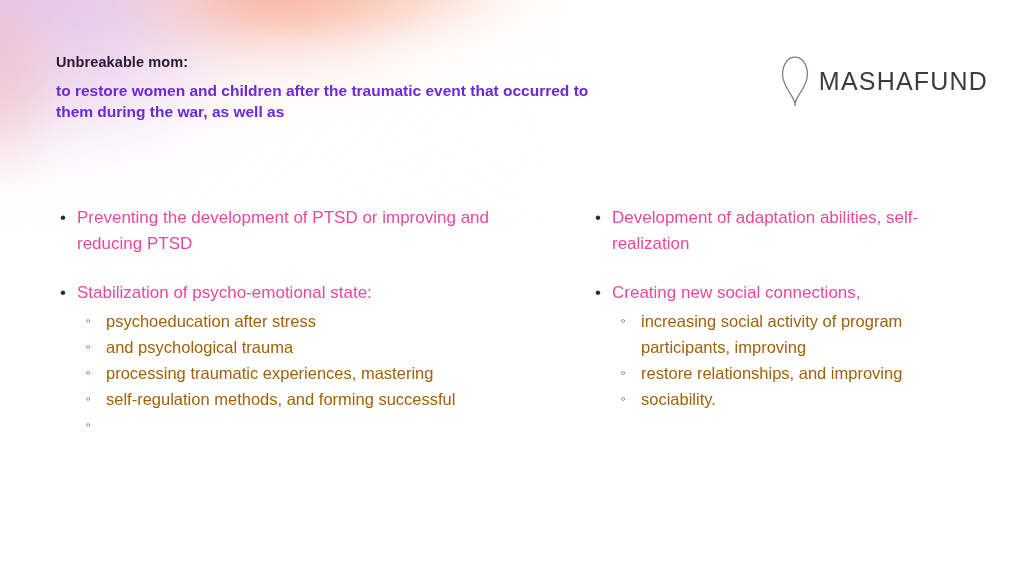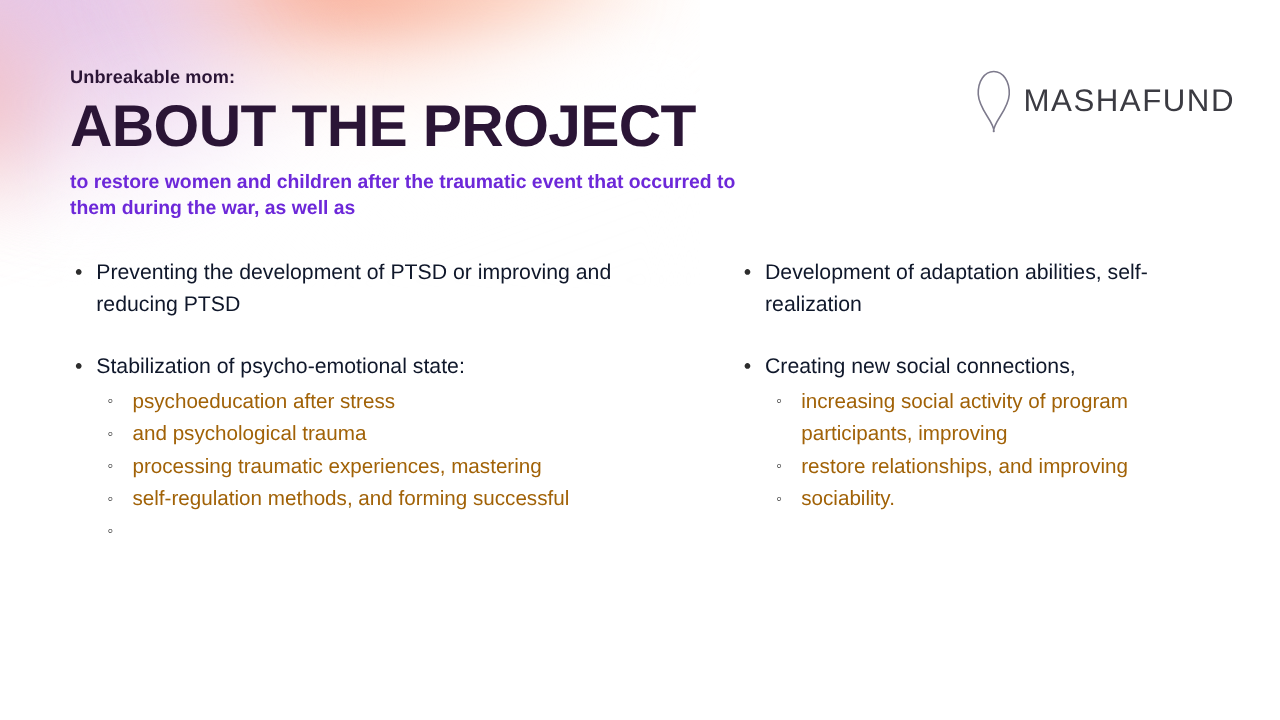--- a/index.html
+++ b/index.html
@@ -197,21 +197,21 @@
     padding-left: 4px;
   }
   .marker-circle {
     width: 20px;
     font-size: 13px;
     line-height: 1.95;
   }
   .bullet-text {
     font-size: 17px;
     line-height: 1.55;
-    color: #0f172a;
+    color: #ec4899;
   }
   .sub-list { margin-top: 2px; padding-left: 30px; }
   .sub-row  { display: flex; align-items: flex-start; }
   .sub-text {
     font-size: 16.5px;
     line-height: 1.58;
     color: #a16207;
   }
 </style>
 </head>
@@ -223,21 +223,20 @@
     <div class="blob blob-lavender"></div>
     <div class="blob blob-lilac"></div>
     <div class="blob blob-coral"></div>
     <div class="blob blob-peach"></div>
     <div class="blob blob-rose"></div>
     <div class="blob blob-white-wash"></div>
   </div>
 
   <div class="header">
     <div class="eyebrow">Unbreakable mom:</div>
-    <h1 class="title">ABOUT THE PROJECT</h1>
     <div class="description">to restore women and children after the traumatic event that occurred to them during the war, as well as</div>
   </div>
 
   <div class="logo">
     <svg class="logo-mark" viewBox="0 0 30 52">
       <path d="M15.2 50.2 C 15.2 42 3.2 33 2.6 20.5 C 2.2 10.0 7.6 2.2 15.0 2.2 C 22.4 2.2 27.8 10.0 27.4 20.5 C 26.8 33 14.8 42 14.8 50.2" fill="none" stroke="#7d7a8c" stroke-width="1.25" stroke-linecap="round"></path>
     </svg>
     <div class="logo-text">
       <span class="logo-line">MASHA</span>
       <span class="logo-line">FUND</span>

